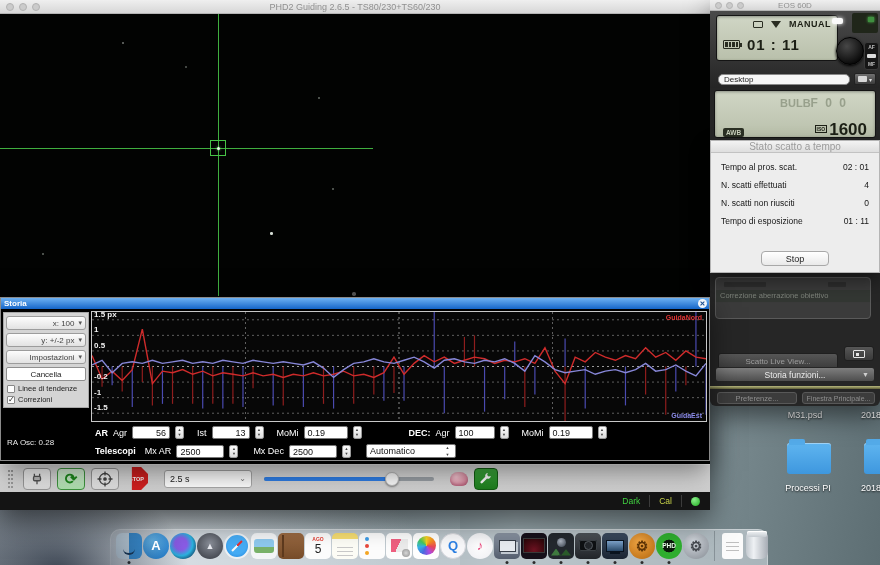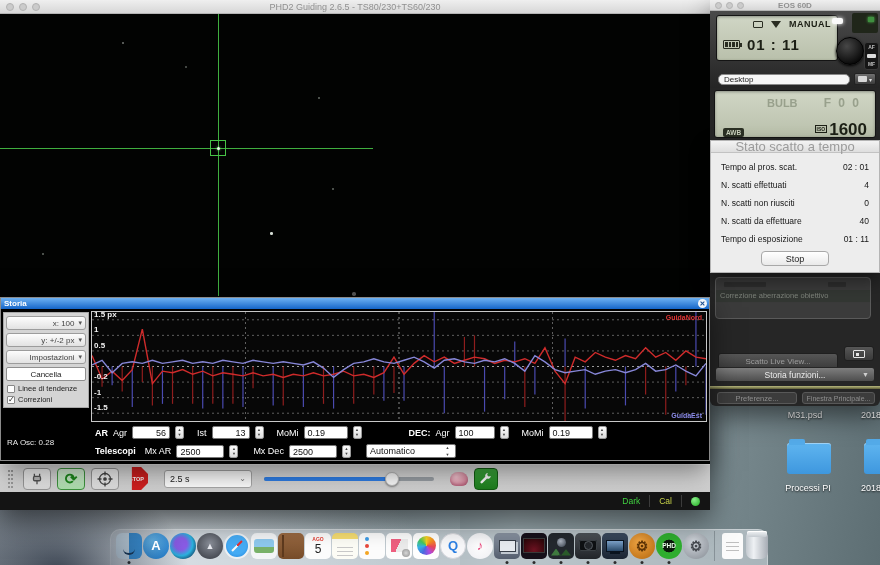--- a/index.html
+++ b/index.html
@@ -86,21 +86,21 @@
   .stp::before{content:"▲";font-size:4px;color:#444;line-height:4px;}
   .stp::after{content:"▼";font-size:4px;color:#444;line-height:4px;}
   .mode-select{background:#fff;border:1px solid #777;border-radius:2px;color:#111;font-size:9px;height:14px;
     display:inline-flex;align-items:center;justify-content:space-between;width:90px;padding:0 3px;}
 
   
   #eos{position:absolute;left:710px;top:0;width:170px;height:406px;background:#262626;border-radius:0 0 6px 6px;z-index:3;}
   #eos-titlebar{position:absolute;left:0;top:0;right:0;height:11px;}
   #eos-titlebar .lights{display:flex;gap:4px;margin-left:5px;z-index:1;}
   #eos-titlebar .tl{width:7px;height:7px;}
-  #eos-titlebar .ttl{font-size:8px;line-height:11px;font-weight:bold;}
+  #eos-titlebar .ttl{font-size:8px;line-height:11px;}
   #eos-top{position:absolute;left:0;top:11px;width:170px;height:77px;background:linear-gradient(#4a4a4a,#252525);padding-left:24px;}
   .lcd{background:linear-gradient(#d0d6c5,#b9c0ab);border:1px solid #141414;border-radius:3px;
     box-shadow:inset 0 1px 3px rgba(0,0,0,.35);color:#1c1f15;}
   #lcd1{position:absolute;left:6px;top:4px;width:122px;height:46px;padding:3px 6px;}
   #lcd1 .r1{display:flex;align-items:center;gap:8px;justify-content:flex-end;}
   .drive-ico{width:10px;height:7px;border:1px solid #2a2d22;border-radius:1px;}
   .meter-ico{width:0;height:0;border-left:5px solid transparent;border-right:5px solid transparent;border-top:7px solid #2a2d22;}
   #lcd1 .mode{font-size:9px;font-weight:bold;letter-spacing:.5px;}
   #lcd1 .r2{display:flex;align-items:center;gap:7px;margin-top:7px;}
   .batt{width:17px;height:9px;border:1px solid #2a2d22;border-radius:1px;position:relative;display:flex;gap:1px;padding:1px;}
@@ -117,34 +117,34 @@
   #afmf .s{font-size:5px;color:#bdbdbd;font-weight:bold;line-height:5px;}
   #afmf .bar{width:9px;height:4px;background:#dcdcdc;border-radius:1px;}
   #dest-field{position:absolute;left:8px;top:63px;width:132px;height:11px;background:#f6f6f6;border:1px solid #888;
     border-radius:5px;font-size:8px;color:#222;line-height:10px;padding:0 5px;}
   #dest-btn{position:absolute;right:4px;top:62px;width:22px;height:12px;background:linear-gradient(#707070,#3c3c3c);
     border:1px solid #222;border-radius:2px;display:flex;align-items:center;justify-content:center;gap:2px;}
   #dest-btn .fold{width:9px;height:6px;background:#d8d8d8;border-radius:1px;}
   #dest-btn .car{color:#ddd;font-size:6px;}
   #lcd2{position:absolute;left:4px;top:90px;width:162px;height:48px;padding:5px 8px;}
   #lcd2 .dim{color:#98a08c;font-weight:bold;}
-  #lcd2 .r1{display:flex;justify-content:space-between;align-items:center;margin-left:44px;}
+  #lcd2 .r1{display:flex;justify-content:center;align-items:center;margin-left:44px;}
   #lcd2 .bulb{font-size:11px;}
   #lcd2 .fstop{font-size:12px;letter-spacing:2px;margin-right:6px;}
   #lcd2 .r2{display:flex;justify-content:space-between;align-items:flex-end;margin-top:12px;}
   .awb-badge{background:#2b3024;color:#ccd3bf;font-size:6.5px;font-weight:bold;border-radius:2px;padding:1px 3px;}
   #lcd2 .isoWrap{display:flex;align-items:flex-start;gap:2px;}
   #lcd2 .isoTag{font-size:5px;font-weight:bold;border:1px solid #1c1f15;padding:0 1px;margin-top:3px;}
   #lcd2 .iso{font-size:17px;font-weight:bold;line-height:15px;}
 
   
   #stato{position:absolute;left:710px;top:140px;width:170px;height:133px;background:#ededed;z-index:4;
     border:1px solid #b5b5b5;box-shadow:0 8px 18px rgba(0,0,0,.45);}
   #stato-titlebar{position:relative;height:12px;background:linear-gradient(#f3f3f3,#dedede);border-bottom:1px solid #c2c2c2;}
-  #stato-titlebar .ttl{position:absolute;left:0;right:0;text-align:center;font-size:13px;line-height:12px;color:#9b9b9b;}
+  #stato-titlebar .ttl{position:absolute;left:0;right:0;text-align:center;font-size:10px;line-height:12px;color:#9b9b9b;}
   #stato-rows{position:absolute;left:10px;right:10px;top:17px;}
   .stato-row{display:flex;justify-content:space-between;font-size:8.5px;color:#161616;height:18px;align-items:center;}
   #stop-btn{position:absolute;left:50%;transform:translateX(-50%);top:110px;width:68px;height:15px;
     background:linear-gradient(#fff,#e9e9e9);border:1px solid #a8a8a8;border-radius:4px;
     font-size:9px;color:#222;display:flex;align-items:center;justify-content:center;}
 
   
   #eos-panel{position:absolute;left:5px;top:277px;width:156px;height:42px;background:#3b3b3b;
     border:1px solid #5a5a5a;border-radius:4px;overflow:hidden;}
   #eos-panel .stub{position:absolute;top:4px;height:5px;background:#2e2e2e;border-radius:1px;}
@@ -540,24 +540,20 @@
         </div>
         <div class="stato-row">
           <span>N. scatti effettuati</span>
           <span>4</span>
         </div>
         <div class="stato-row">
           <span>N. scatti non riusciti</span>
           <span>0</span>
         </div>
         <div class="stato-row">
-          <span>N. scatti da effettuare</span>
-          <span>40</span>
-        </div>
-        <div class="stato-row">
           <span>Tempo di esposizione</span>
           <span>01 : 11</span>
         </div>
       </div>
     <div id="stop-btn">Stop</div>
   </div>
 
   <div id="desktop-icons">
       <div class="dsk-label" style="left: 775px; top: 410px; width: 60px;">M31.psd</div>
       <div class="dsk-label" style="left: 856px; top: 410px; width: 30px;">2018</div>

